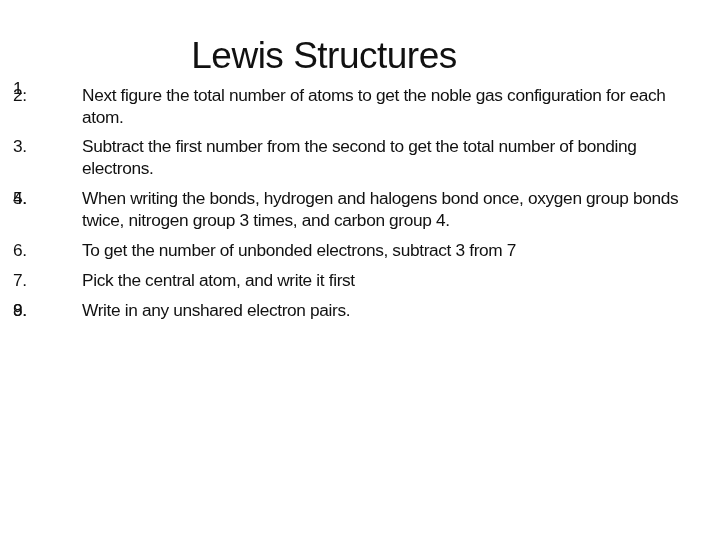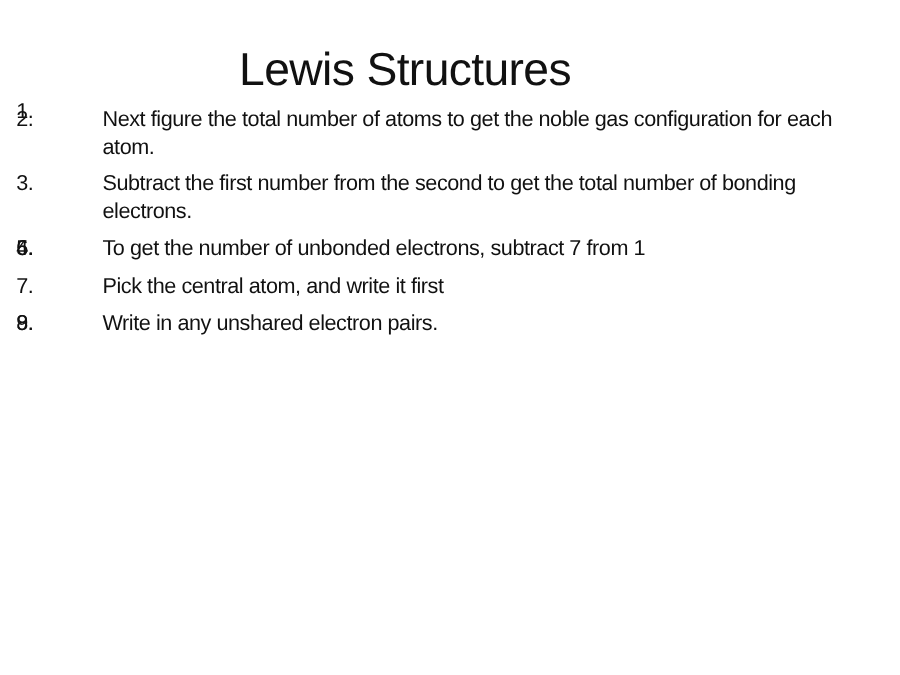--- a/index.html
+++ b/index.html
@@ -38,24 +38,25 @@
   </li>
   <li>
     <span class="num">3.</span>
     <span>Subtract the first number from the second to get the total number of bonding electrons.</span>
   </li>
   <li>
     <span class="num">4.</span>
   </li>
   <li>
     <span class="num">5.</span>
+    <span>When writing the bonds, hydrogen and halogens bond once, oxygen group bonds twice, nitrogen group 3 times, and carbon group 4.</span>
   </li>
   <li>
     <span class="num">6.</span>
-    <span>To get the number of unbonded electrons, subtract 7 from 1</span>
+    <span>To get the number of unbonded electrons, subtract 3 from 7</span>
   </li>
   <li>
     <span class="num">7.</span>
     <span>Pick the central atom, and write it first</span>
   </li>
   <li>
     <span class="num">8.</span>
   </li>
   <li>
     <span class="num">9.</span>

